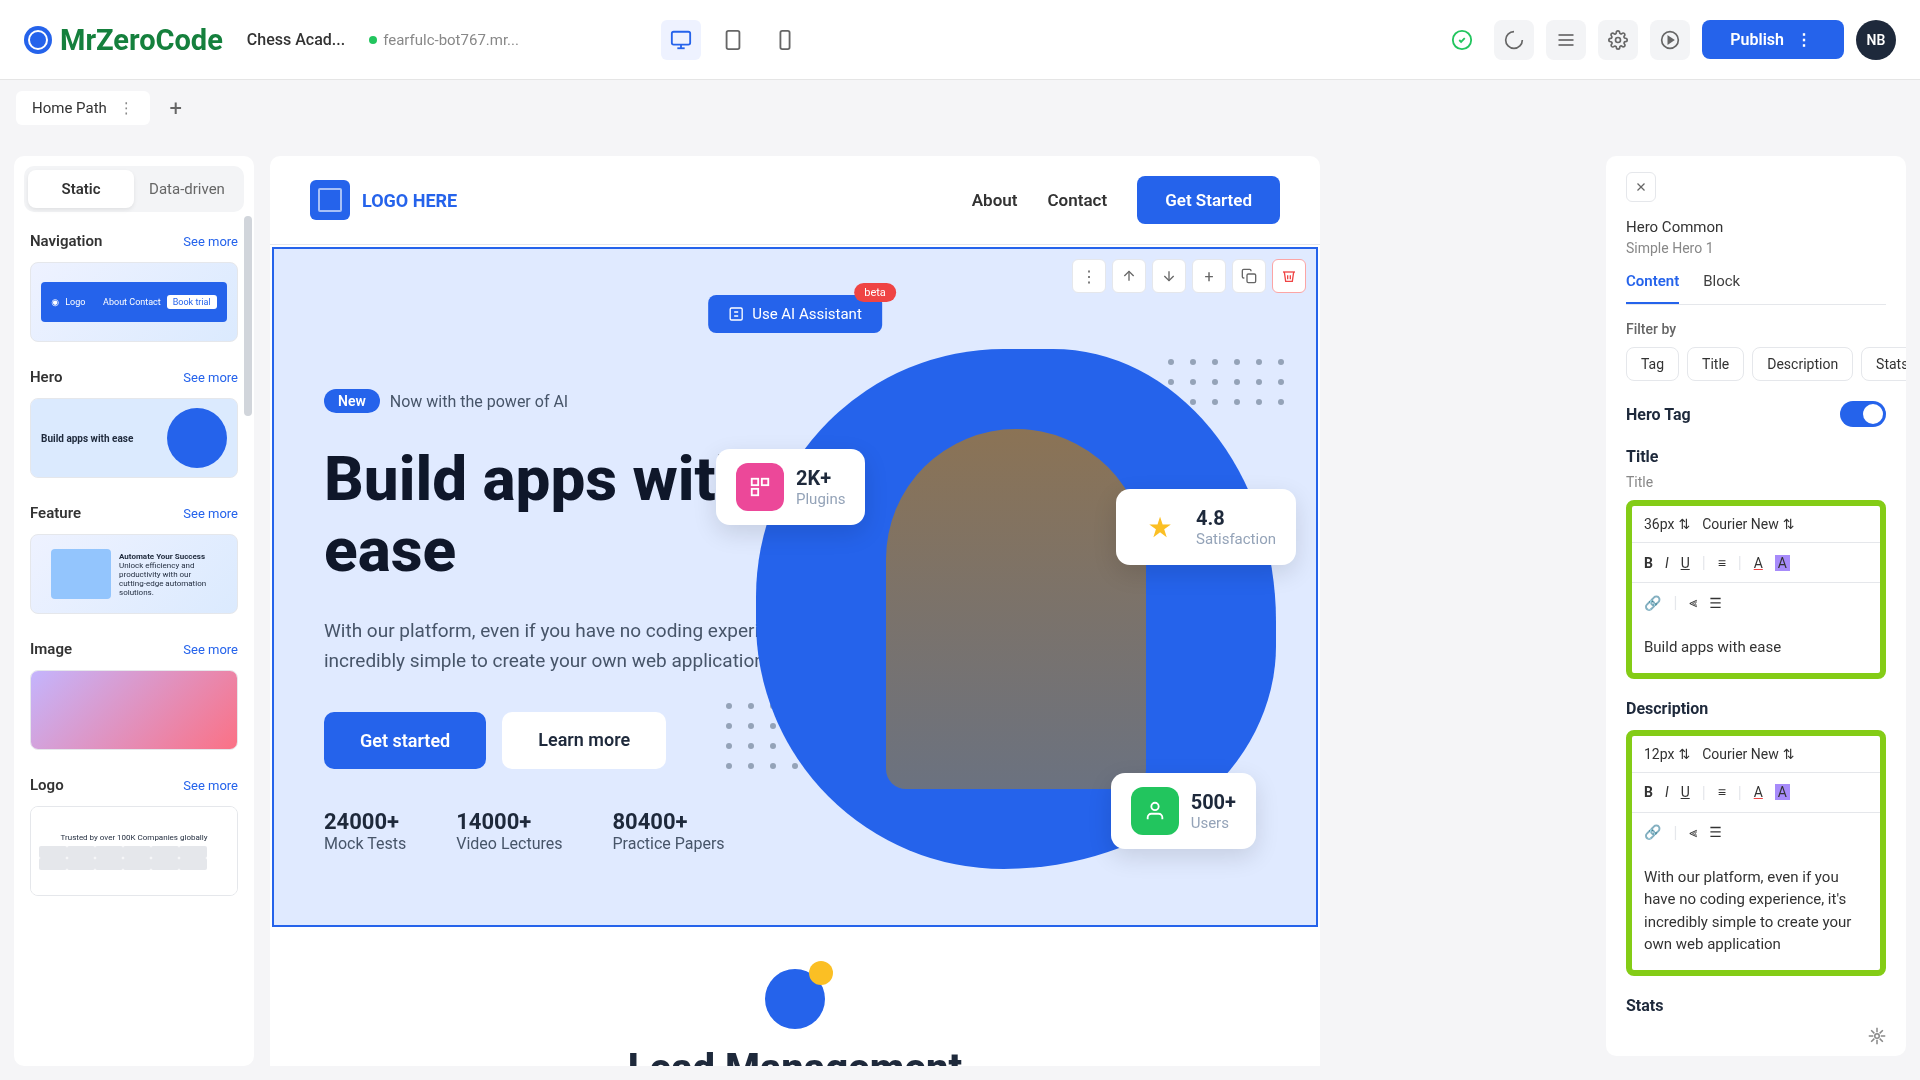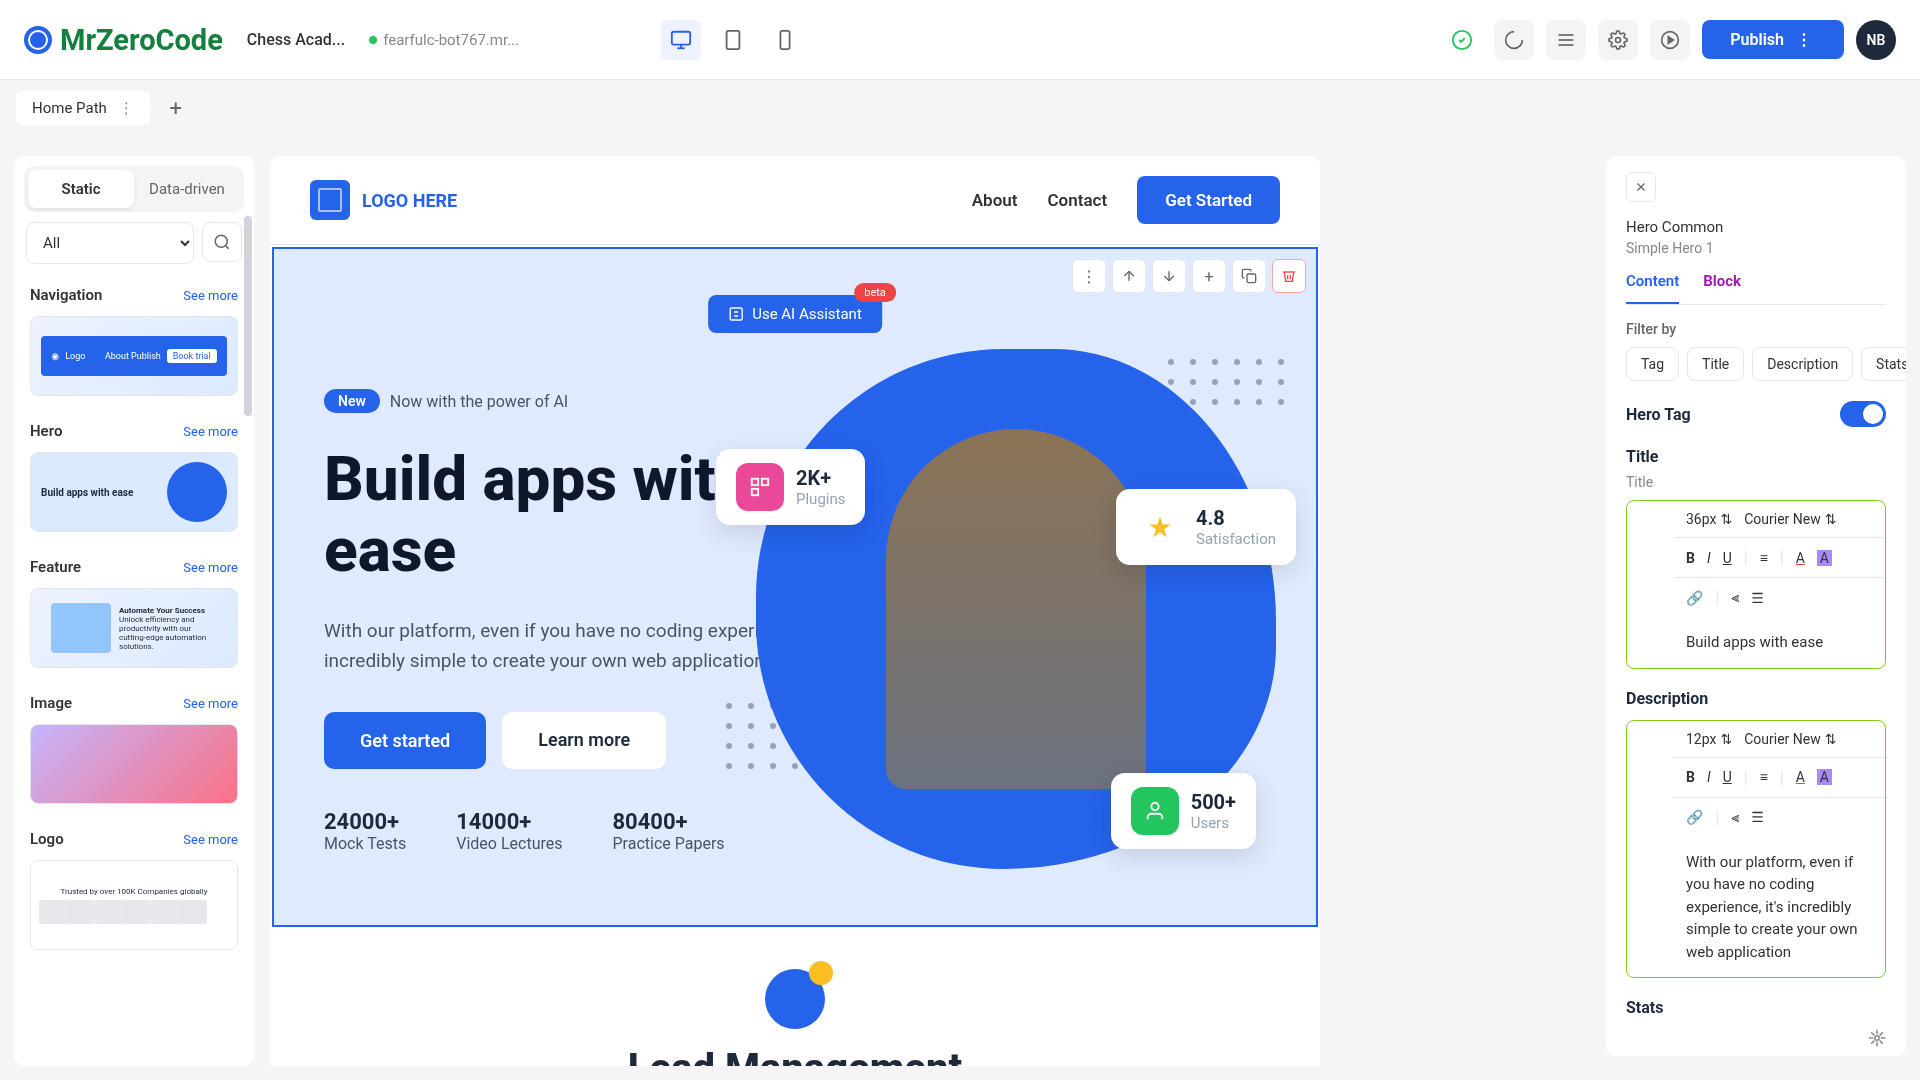--- a/index.html
+++ b/index.html
@@ -110,30 +110,30 @@
 
 .next-section { padding: 40px; text-align: center; }
 .next-section-title { font-size: 40px; font-weight: 800; color: #1e293b; }
 
 
 .right-panel { position: fixed; right: 14px; top: 156px; width: 300px; bottom: 24px; background: #fff; border-radius: 10px; padding: 16px 20px; overflow-y: auto; }
 .close-btn { width: 30px; height: 30px; border: 1px solid #e5e7eb; border-radius: 6px; display: flex; align-items: center; justify-content: center; color: #666; cursor: pointer; margin-bottom: 16px; }
 .rp-breadcrumb { font-size: 15px; color: #333; margin-bottom: 4px; }
 .rp-subtitle { font-size: 14px; color: #888; margin-bottom: 16px; }
 .rp-tabs { display: flex; gap: 24px; border-bottom: 1px solid #e5e7eb; margin-bottom: 16px; }
-.rp-tab { padding-bottom: 12px; font-size: 15px; color: #a21caf; cursor: pointer; border-bottom: 2px solid transparent; font-weight: bold; }
+.rp-tab { padding-bottom: 12px; font-size: 15px; color: #404040; cursor: pointer; border-bottom: 2px solid transparent; }
 .rp-tab.active { color: #2563eb; border-bottom-color: #2563eb; font-weight: 600; }
 .rp-section-label { font-size: 14px; color: #666; margin-bottom: 10px; font-weight: 500; }
 .filter-pills { display: flex; gap: 8px; margin-bottom: 20px; }
 .filter-pill { padding: 8px 14px; border: 1px solid #e5e7eb; border-radius: 8px; font-size: 14px; color: #333; cursor: pointer; }
 .toggle-row { display: flex; justify-content: space-between; align-items: center; margin-bottom: 20px; }
 .toggle-label { font-weight: 700; color: #1e293b; font-size: 16px; }
 .switch { width: 46px; height: 26px; background: #2563eb; border-radius: 13px; position: relative; cursor: pointer; }
 .switch::after { content: ''; position: absolute; width: 20px; height: 20px; background: #fff; border-radius: 50%; top: 3px; right: 3px; }
-.editor-box { border: 1px solid #84cc16; border-radius: 8px; margin-bottom: 20px; padding-left: 47px; }
+.editor-box { border: 6px solid #84cc16; border-radius: 8px; margin-bottom: 20px; }
 .editor-toolbar { display: flex; align-items: center; gap: 12px; padding: 10px 12px; border-bottom: 1px solid #e5e7eb; flex-wrap: wrap; }
 .et-item { font-size: 14px; color: #333; cursor: pointer; display: flex; align-items: center; gap: 4px; }
 .et-sep { color: #e5e7eb; }
 .editor-content { padding: 14px 12px; font-size: 15px; color: #333; line-height: 1.5; }
 .field-subtitle { font-size: 14px; color: #888; margin-bottom: 10px; }
 .stats-row { display: flex; justify-content: space-between; align-items: center; margin-bottom: 12px; }
 .add-stats { color: #2563eb; font-size: 15px; display: flex; align-items: center; gap: 6px; cursor: pointer; }
 .gear-small { color: #888; cursor: pointer; }
 
 svg { display: block; }
@@ -222,44 +222,33 @@
     <span class="more">⋮</span>
   </div>
   <div class="add-tab">+</div>
 </div>
 
 <div class="left-sidebar">
   <div class="sidebar-tabs-wrap">
     <div class="sidebar-tab active">Static</div>
     <div class="sidebar-tab">Data-driven</div>
   </div>
-  <div class="filter-row">
-    <select class="filter-select">
-      <option>All</option>
-    </select>
-    <div class="search-btn">
-      <svg width="18" height="18" viewBox="0 0 24 24" fill="none" stroke="currentColor" stroke-width="2">
-          <circle cx="11" cy="11" r="8"></circle>
-          <line x1="21" y1="21" x2="16.65" y2="16.65"></line>
-        </svg>
-    </div>
-  </div>
 
   <div class="sidebar-scroll"></div>
 
   <div class="section-header">
     <span class="section-title">Navigation</span>
     <span class="see-more">See more</span>
   </div>
   <div class="section-card">
     <div class="nav-preview">
       <span>◉</span>
         <span>Logo</span>
       <span class="spacer"></span>
-      <span>About   Publish</span>
+      <span>About   Contact</span>
       <span style="background:#fff;color:#2563eb;padding:2px 6px;border-radius:3px">Book trial</span>
     </div>
   </div>
 
   <div class="section-header">
     <span class="section-title">Hero</span>
     <span class="see-more">See more</span>
   </div>
   <div class="section-card">
     <div class="hero-preview">

